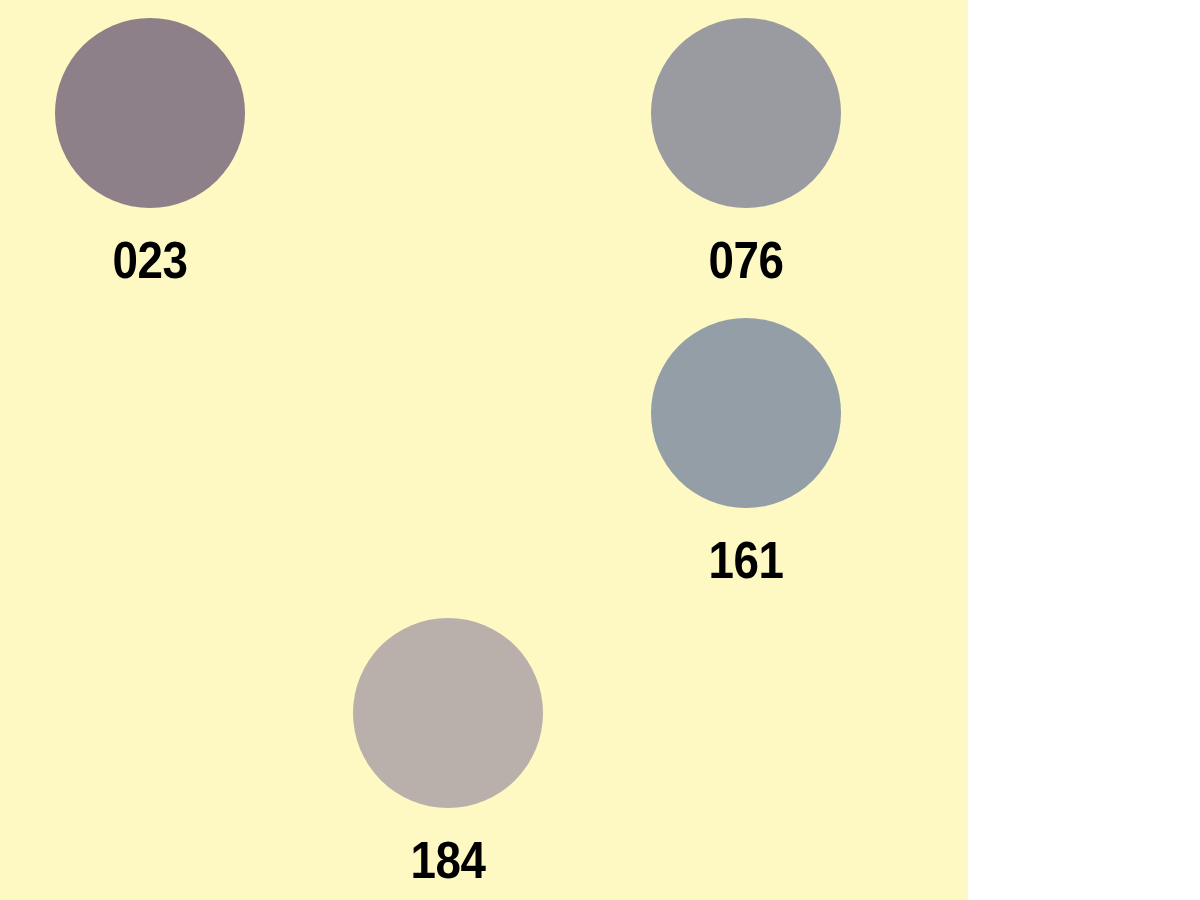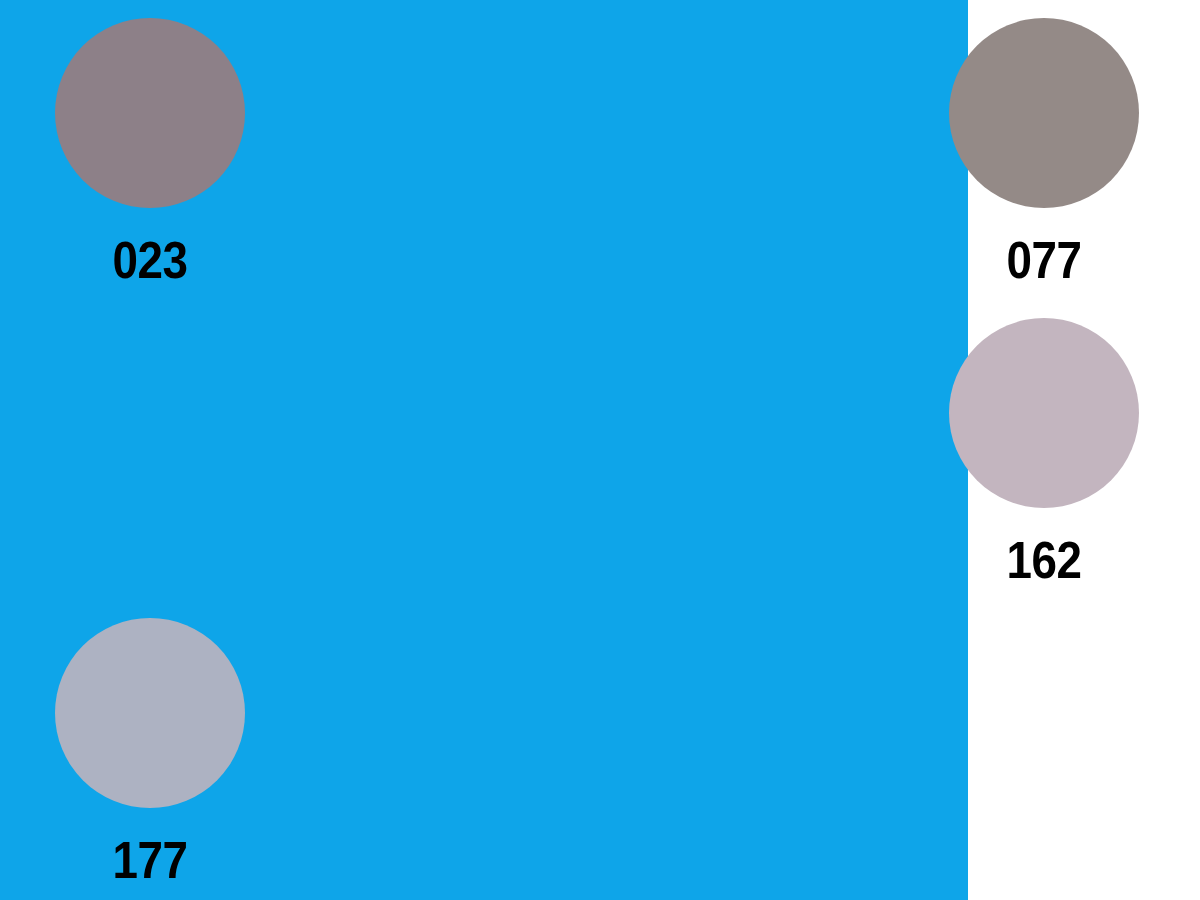--- a/index.html
+++ b/index.html
@@ -12,21 +12,21 @@
     width: 1200px;
     height: 900px;
     overflow: hidden;
     font-family: "Liberation Sans", "DejaVu Sans", sans-serif;
   }
 
   #swatch-grid {
     position: relative;
     width: 968px;
     height: 900px;
-    background: #0ea5e9;
+    background: #fef9c3;
   }
 
   
   .swatch-cell {
     position: absolute;
     width: 190px;
     height: 282px;
   }
 
   .swatch-dot {
@@ -54,25 +54,25 @@
   }
 </style>
 </head>
 <body style="background: rgb(255, 255, 255);">
 
 <div id="swatch-grid">
     <div class="swatch-cell" style="left: 55px; top: 18px;">
       <span class="swatch-dot" style="background-color: rgb(141, 128, 136);"></span>
       <span class="swatch-label">023</span>
     </div>
-    <div class="swatch-cell" style="left: 949px; top: 18px;">
-      <span class="swatch-dot" style="background-color: rgb(148, 138, 135);"></span>
-      <span class="swatch-label">077</span>
+    <div class="swatch-cell" style="left: 651px; top: 18px;">
+      <span class="swatch-dot" style="background-color: rgb(154, 155, 160);"></span>
+      <span class="swatch-label">076</span>
     </div>
-    <div class="swatch-cell" style="left: 949px; top: 318px;">
-      <span class="swatch-dot" style="background-color: rgb(195, 181, 191);"></span>
-      <span class="swatch-label">162</span>
+    <div class="swatch-cell" style="left: 651px; top: 318px;">
+      <span class="swatch-dot" style="background-color: rgb(147, 158, 166);"></span>
+      <span class="swatch-label">161</span>
     </div>
-    <div class="swatch-cell" style="left: 55px; top: 618px;">
-      <span class="swatch-dot" style="background-color: rgb(173, 178, 194);"></span>
-      <span class="swatch-label">177</span>
+    <div class="swatch-cell" style="left: 353px; top: 618px;">
+      <span class="swatch-dot" style="background-color: rgb(185, 175, 171);"></span>
+      <span class="swatch-label">184</span>
     </div>
   </div>
 
 </body></html>

